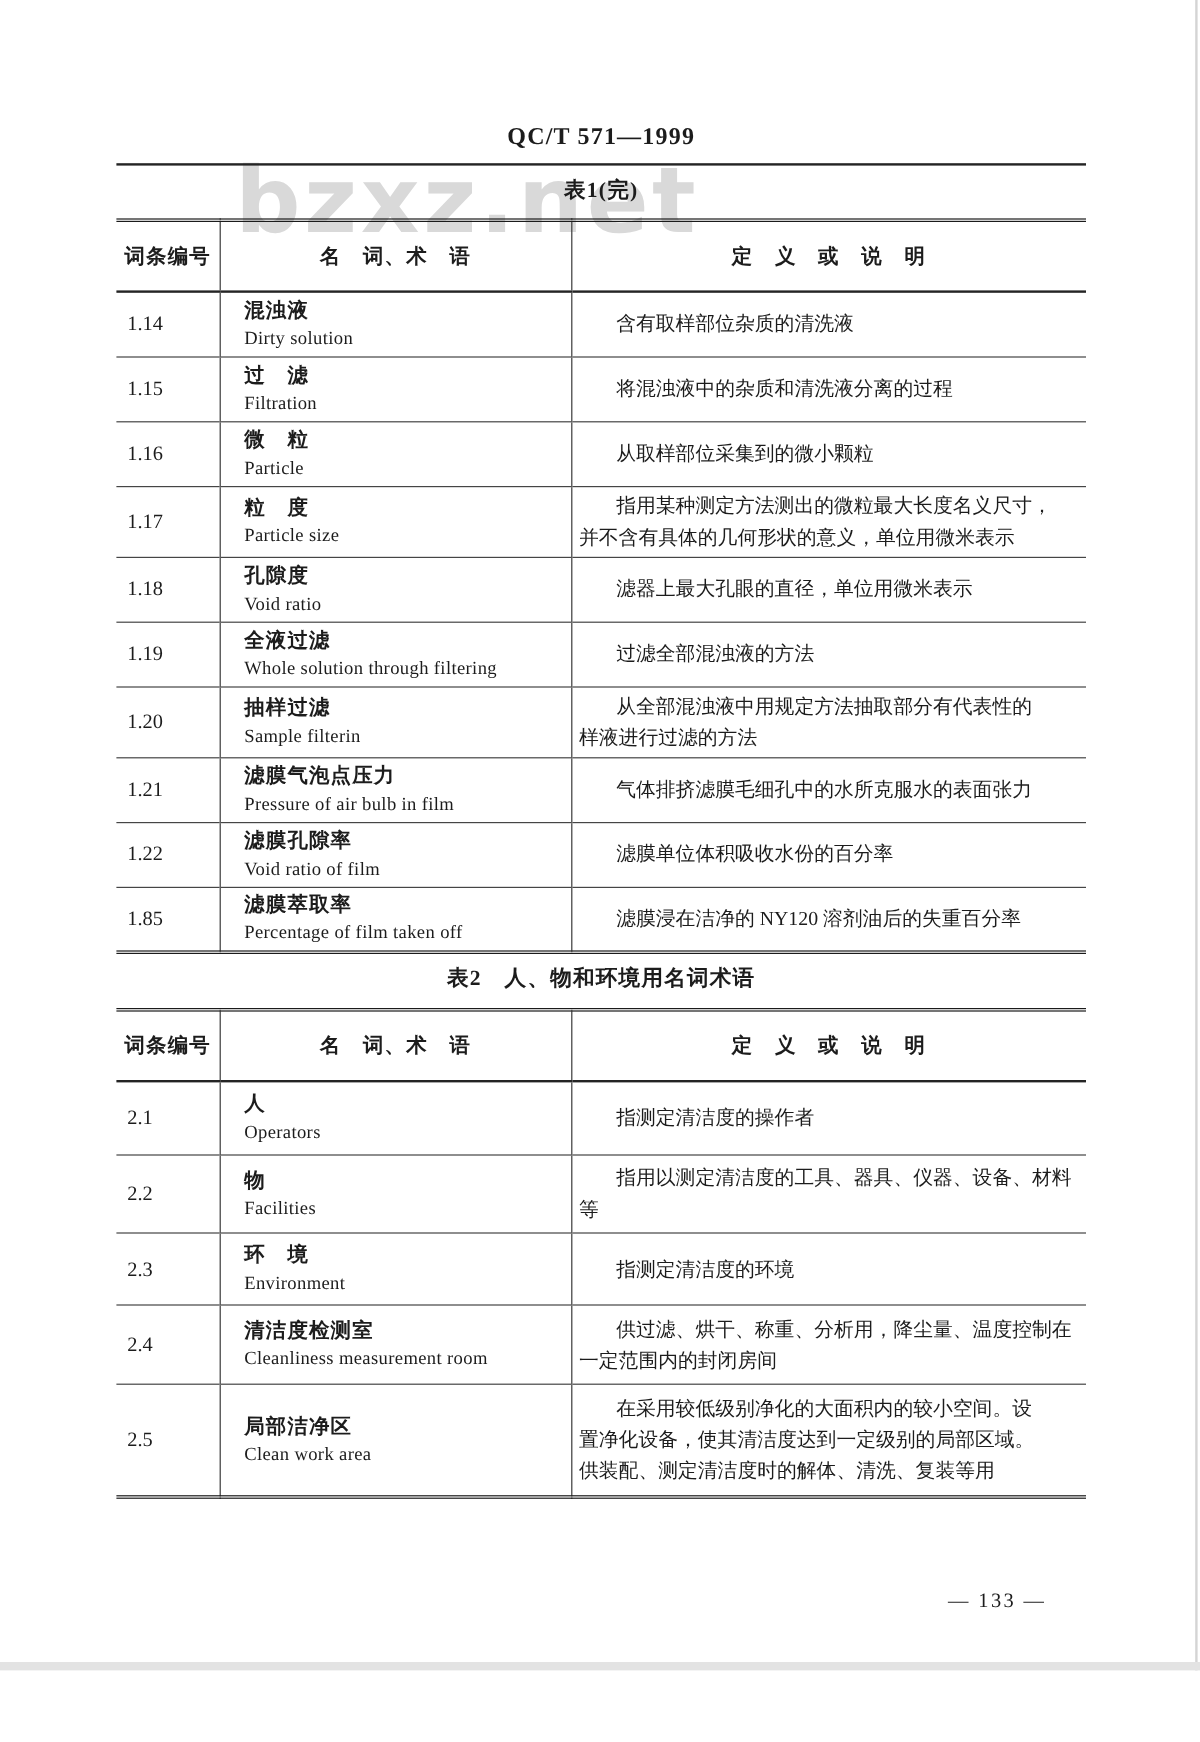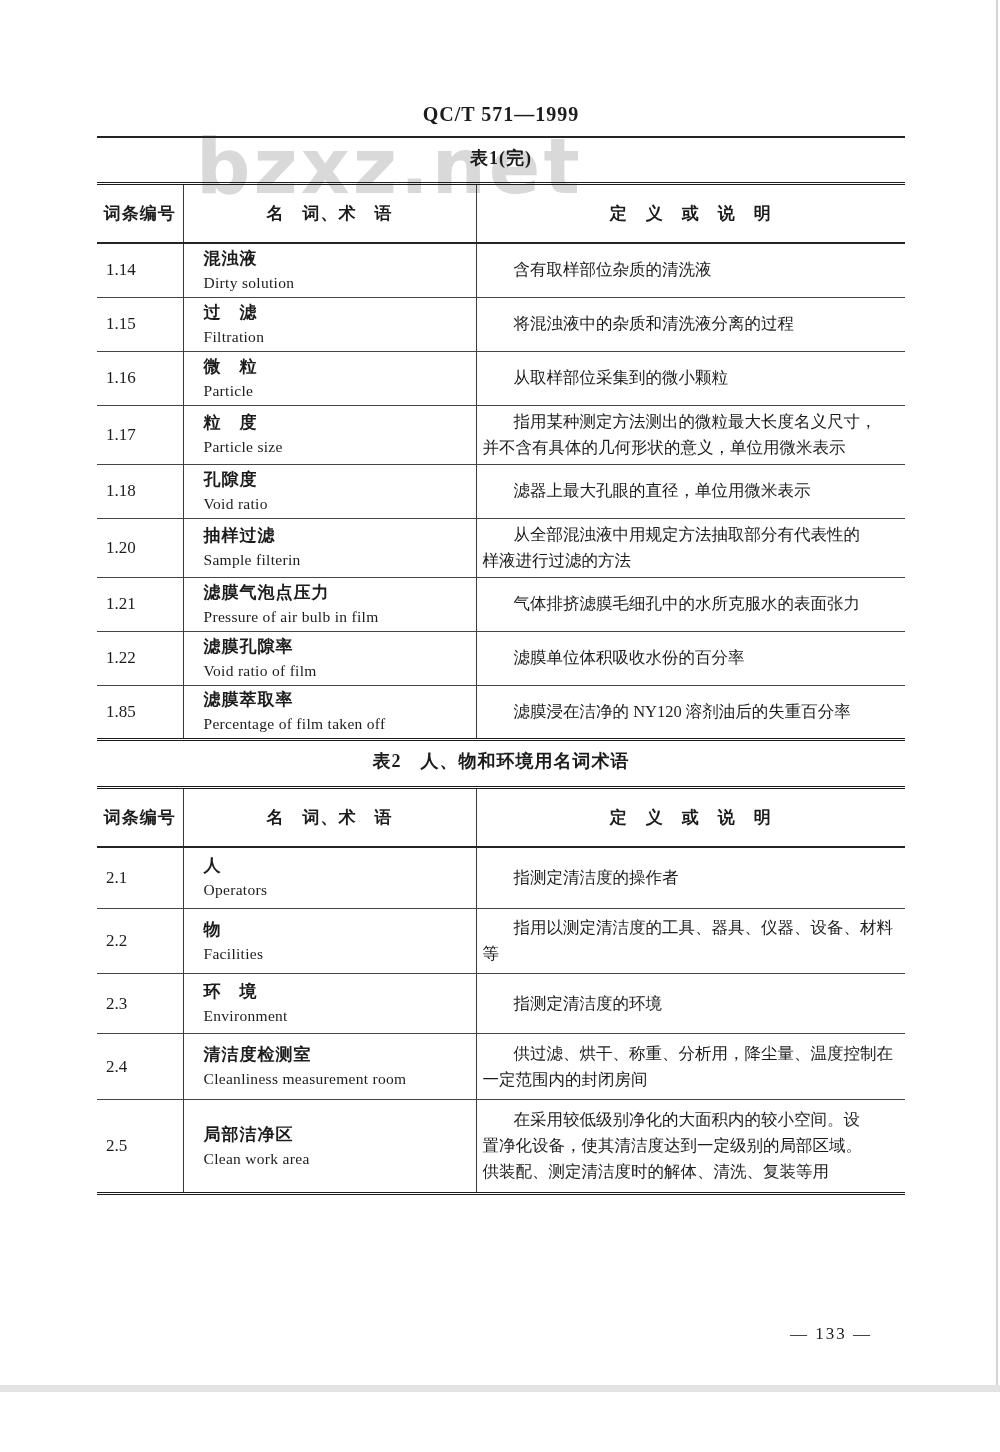--- a/index.html
+++ b/index.html
@@ -220,20 +220,30 @@
             <td class="cell-id">1.18</td>
             <td class="cell-term">
               <div class="term-zh">孔隙度</div>
               <div class="term-en">Void ratio</div>
             </td>
             <td class="cell-def">
               <div class="def-text">滤器上最大孔眼的直径，单位用微米表示</div>
             </td>
           </tr>
           <tr>
+            <td class="cell-id">1.19</td>
+            <td class="cell-term">
+              <div class="term-zh">全液过滤</div>
+              <div class="term-en">Whole solution through filtering</div>
+            </td>
+            <td class="cell-def">
+              <div class="def-text">过滤全部混浊液的方法</div>
+            </td>
+          </tr>
+          <tr>
             <td class="cell-id">1.20</td>
             <td class="cell-term">
               <div class="term-zh">抽样过滤</div>
               <div class="term-en">Sample filterin</div>
             </td>
             <td class="cell-def">
               <div class="def-text">从全部混浊液中用规定方法抽取部分有代表性的
 样液进行过滤的方法</div>
             </td>
           </tr>

